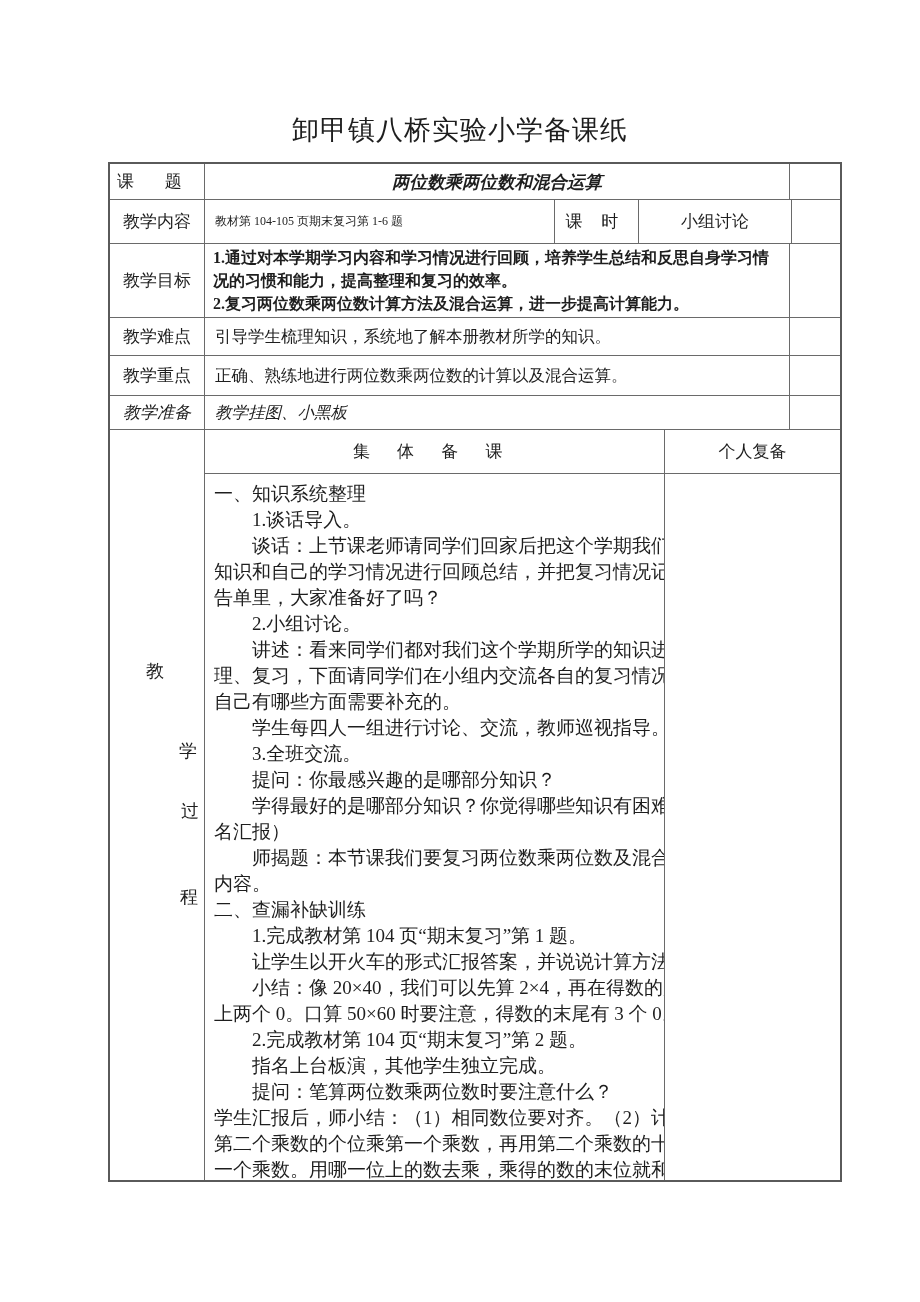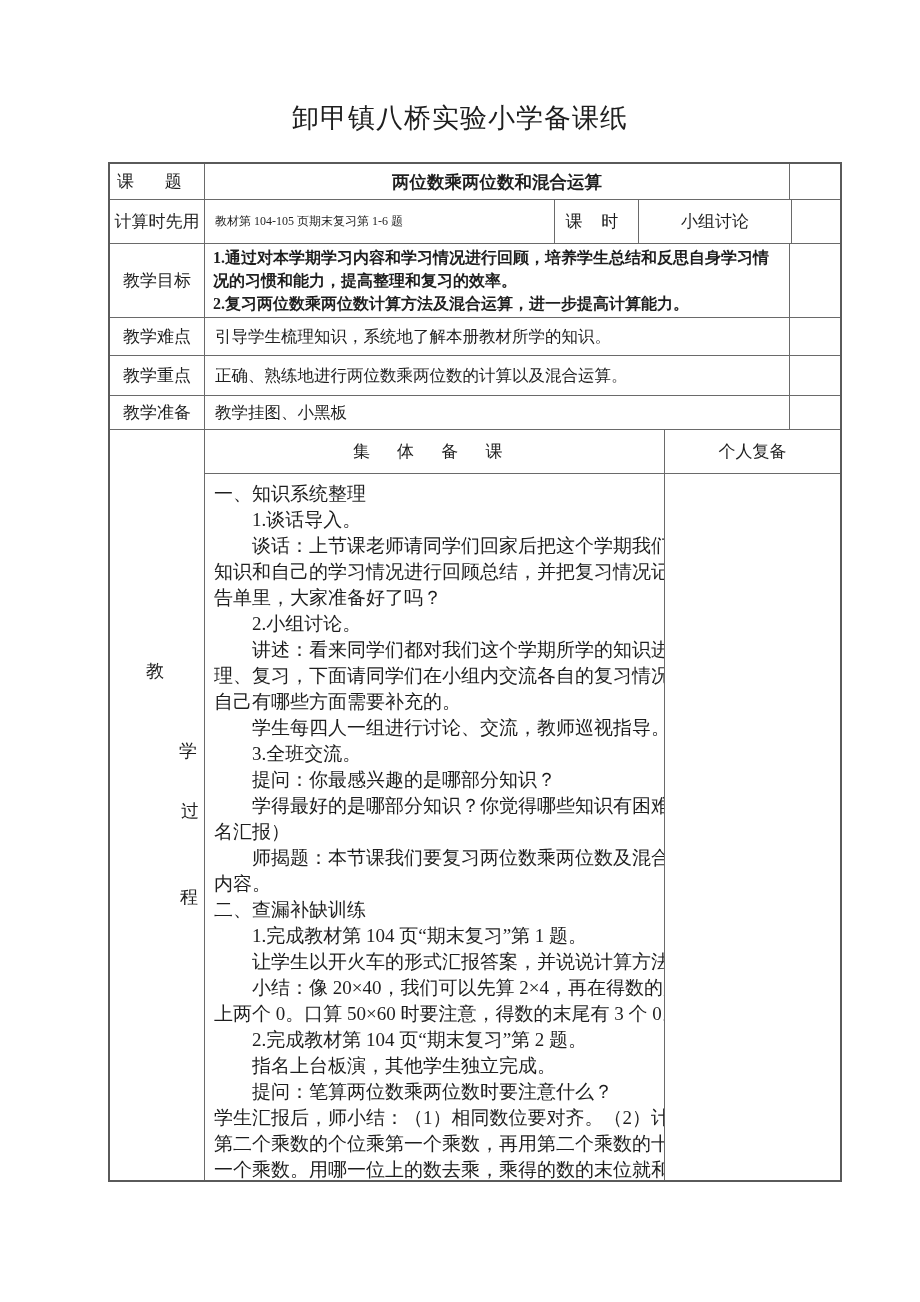--- a/index.html
+++ b/index.html
@@ -8,21 +8,21 @@
     position: relative;
     width: 920px;
     height: 1302px;
     background: #ffffff;
     overflow: hidden;
     font-family: "Liberation Serif", "DejaVu Serif", serif;
     color: #1e1e1e;
   }
   .page-title {
     position: absolute;
-    top: 100px;
+    top: 112px;
     left: 0;
     width: 920px;
     text-align: center;
     font-size: 27px;
     font-weight: 400;
     letter-spacing: 1px;
     white-space: nowrap;
   }
   .tbl {
     position: absolute;
@@ -49,27 +49,28 @@
     text-align: center;
   }
   .spread2 { letter-spacing: 1.8em; padding-left: 0.9em; white-space: nowrap; }
   .spread1 { letter-spacing: 1.1em; padding-left: 0.55em; white-space: nowrap; }
   .spread-hdr { letter-spacing: 1.6em; padding-left: 0.8em; white-space: nowrap; font-family: Liberation Serif, serif; }
   .r1 { height: 36px; }
   .r2 { height: 44px; }
   .r3 { height: 74px; }
   .r4 { height: 40px; }
   .r5 { height: 38px; }
-  .r6 { height: 34px; }
+  .r6 { height: 34px; font-style: italic; }
   .r7 { height: 750px; }
   .topic-value {
     width: 585px;
     justify-content: center;
     font-weight: 700;
     font-size: 17.5px;
+    font-style: italic;
   }
   .val-wide { width: 585px; padding: 4px 10px; font-size: 16.5px; }
   .val-goal {
     width: 585px;
     padding: 4px 8px;
     font-size: 16px;
     line-height: 23px;
     align-items: center;
     white-space: pre-wrap;
     font-weight: bold;
@@ -123,21 +124,21 @@
 
   <div class="tbl">
 
     <div class="row r1">
       <div class="cell label spread2">课题</div>
       <div class="cell topic-value">两位数乘两位数和混合运算</div>
       <div class="cell tail"></div>
     </div>
 
     <div class="row r2">
-      <div class="cell label">计算时先用</div>
+      <div class="cell label">教学内容</div>
       <div class="cell val-content2">教材第 104-105 页期末复习第 1-6 题</div>
       <div class="cell period-label spread1">课时</div>
       <div class="cell period-value">小组讨论</div>
       <div class="cell tail"></div>
     </div>
 
     <div class="row r3">
       <div class="cell label">教学目标</div>
       <div class="cell val-goal">1.通过对本学期学习内容和学习情况进行回顾，培养学生总结和反思自身学习情况的习惯和能力，提高整理和复习的效率。
 2.复习两位数乘两位数计算方法及混合运算，进一步提高计算能力。</div>

